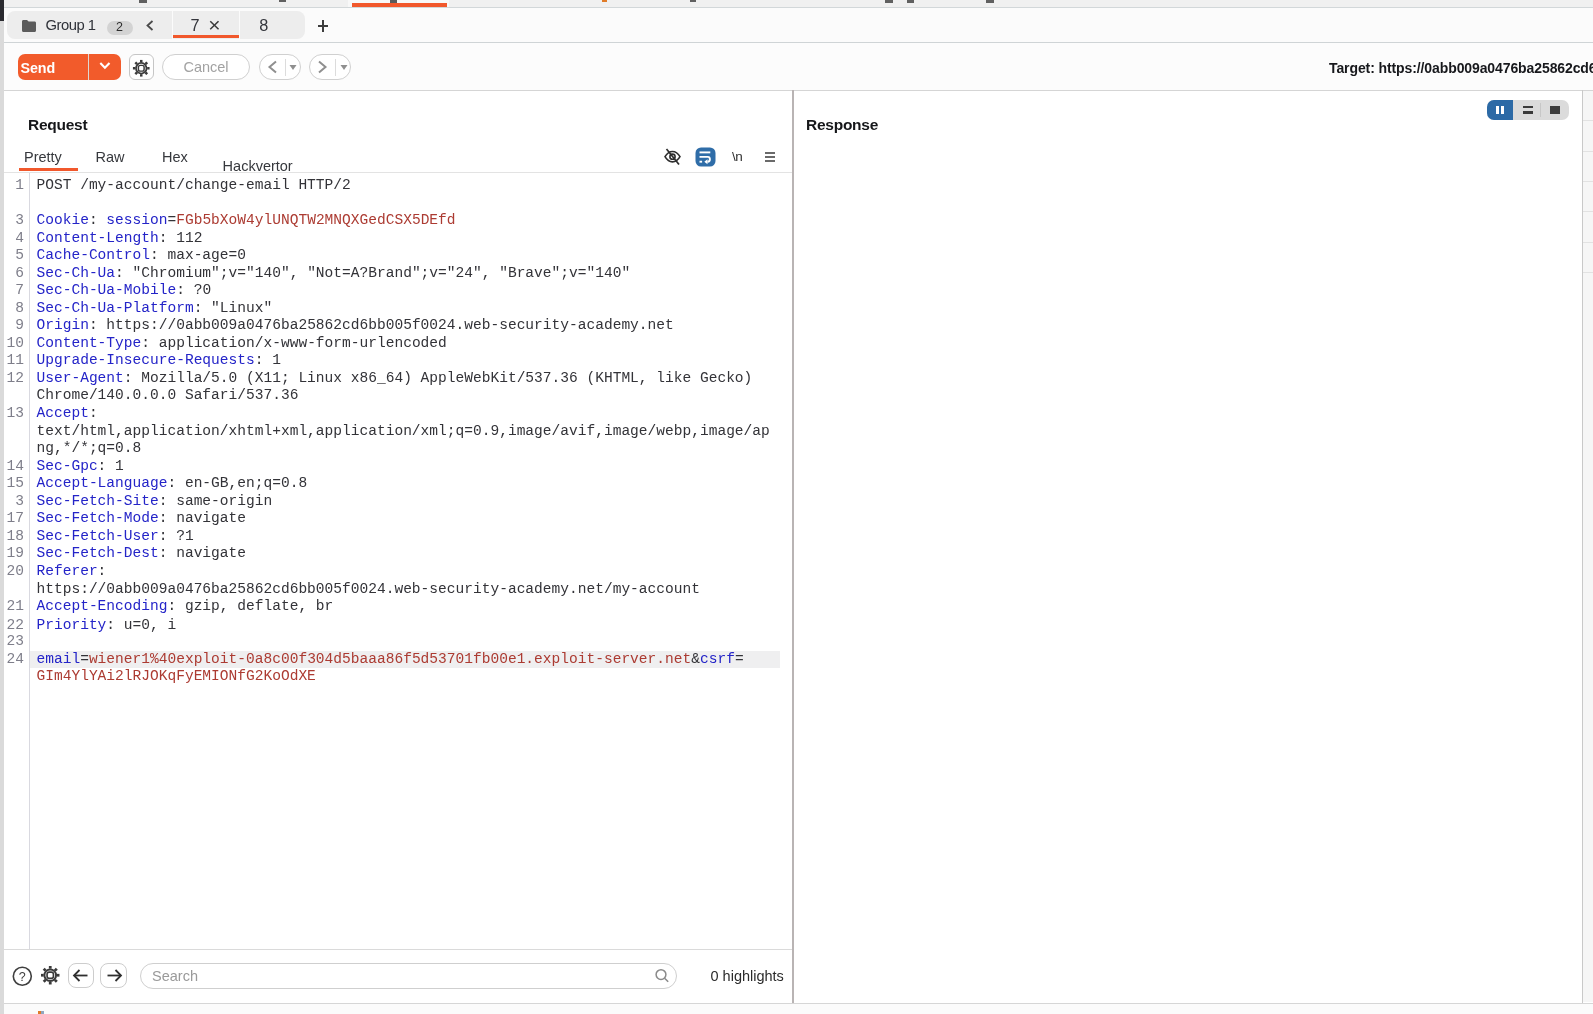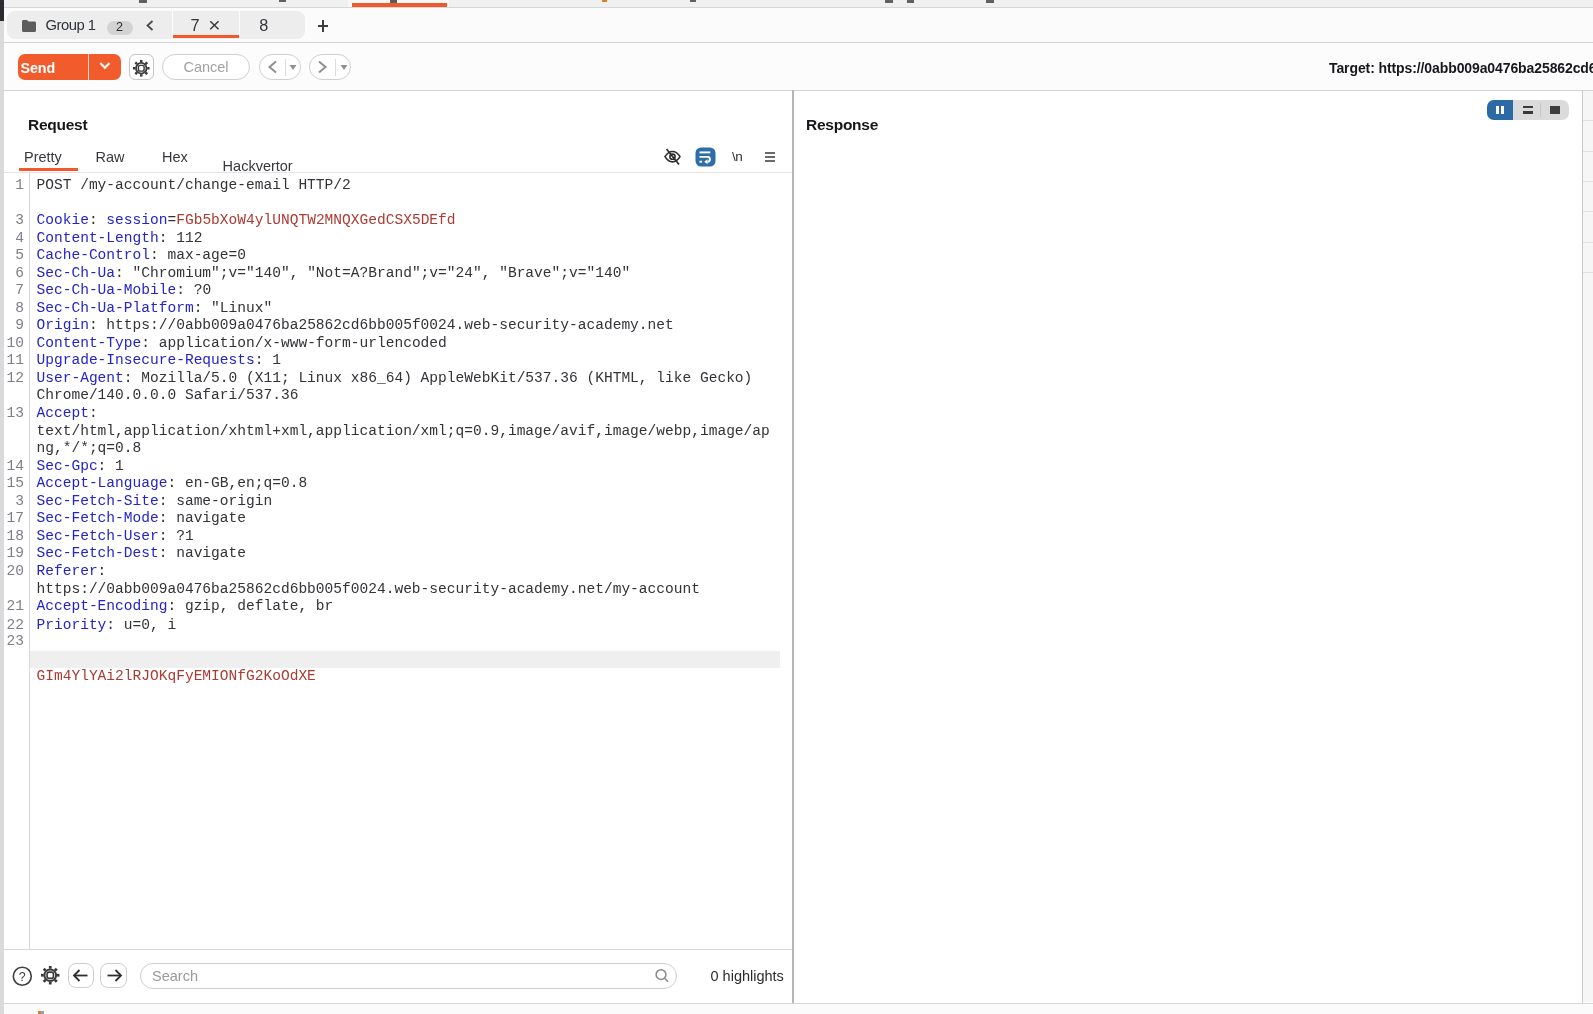--- a/index.html
+++ b/index.html
@@ -150,20 +150,21 @@
 <div class="row" style="top:298.35px"><span class="n">15</span><span class="t"><span class="b">Accept-Language</span><span>: en-GB,en;q=0.8</span></span></div>
 <div class="row" style="top:315.90px"><span class="n">3</span><span class="t"><span class="b">Sec-Fetch-Site</span><span>: same-origin</span></span></div>
 <div class="row" style="top:333.45px"><span class="n">17</span><span class="t"><span class="b">Sec-Fetch-Mode</span><span>: navigate</span></span></div>
 <div class="row" style="top:351.00px"><span class="n">18</span><span class="t"><span class="b">Sec-Fetch-User</span><span>: ?1</span></span></div>
 <div class="row" style="top:368.55px"><span class="n">19</span><span class="t"><span class="b">Sec-Fetch-Dest</span><span>: navigate</span></span></div>
 <div class="row" style="top:386.10px"><span class="n">20</span><span class="t"><span class="b">Referer</span><span>:</span></span></div>
 <div class="row" style="top:403.65px"><span class="n"></span><span class="t"><span>https://0abb009a0476ba25862cd6bb005f0024.web-security-academy.net/my-account</span></span></div>
 <div class="row" style="top:421.20px"><span class="n">21</span><span class="t"><span class="b">Accept-Encoding</span><span>: gzip, deflate, br</span></span></div>
 <div class="row" style="top:440px"><span class="n">22</span><span class="t"><span class="b">Priority</span><span>: u=0, i</span></span></div>
 <div class="row" style="top:456.30px"><span class="n">23</span><span class="t"><span></span></span></div>
+<div class="row" style="top:473.85px"><span class="n">24</span><span class="t"><span class="b">email</span><span>=</span><span class="r">wiener1%40exploit-0a8c00f304d5baaa86f5d53701fb00e1.exploit-server.net</span><span>&amp;</span><span class="b">csrf</span><span>=</span></span></div>
 <div class="row" style="top:491.40px"><span class="n"></span><span class="t"><span class="r">GIm4YlYAi2lRJOKqFyEMIONfG2KoOdXE</span></span></div>
 </div>
 
 <div class="abs" style="left:3.5px;top:948.8px;width:788.8px;height:1.3px;background:#dadada"></div>
 <svg class="abs" style="left:11.5px;top:965.5px" width="21" height="21" viewBox="0 0 21 21">
       <circle cx="10.3" cy="10.3" r="9" fill="none" stroke="#3f3f3f" stroke-width="1.6"></circle>
       <text x="10.3" y="14.6" text-anchor="middle" font-family="Liberation Sans" font-size="12.5" fill="#3f3f3f">?</text>
     </svg>
 <svg class="abs" style="left:40px;top:965px" width="20.5" height="20.5" viewBox="0 0 20 20">
       <g stroke="#3a3a3a" fill="none">

